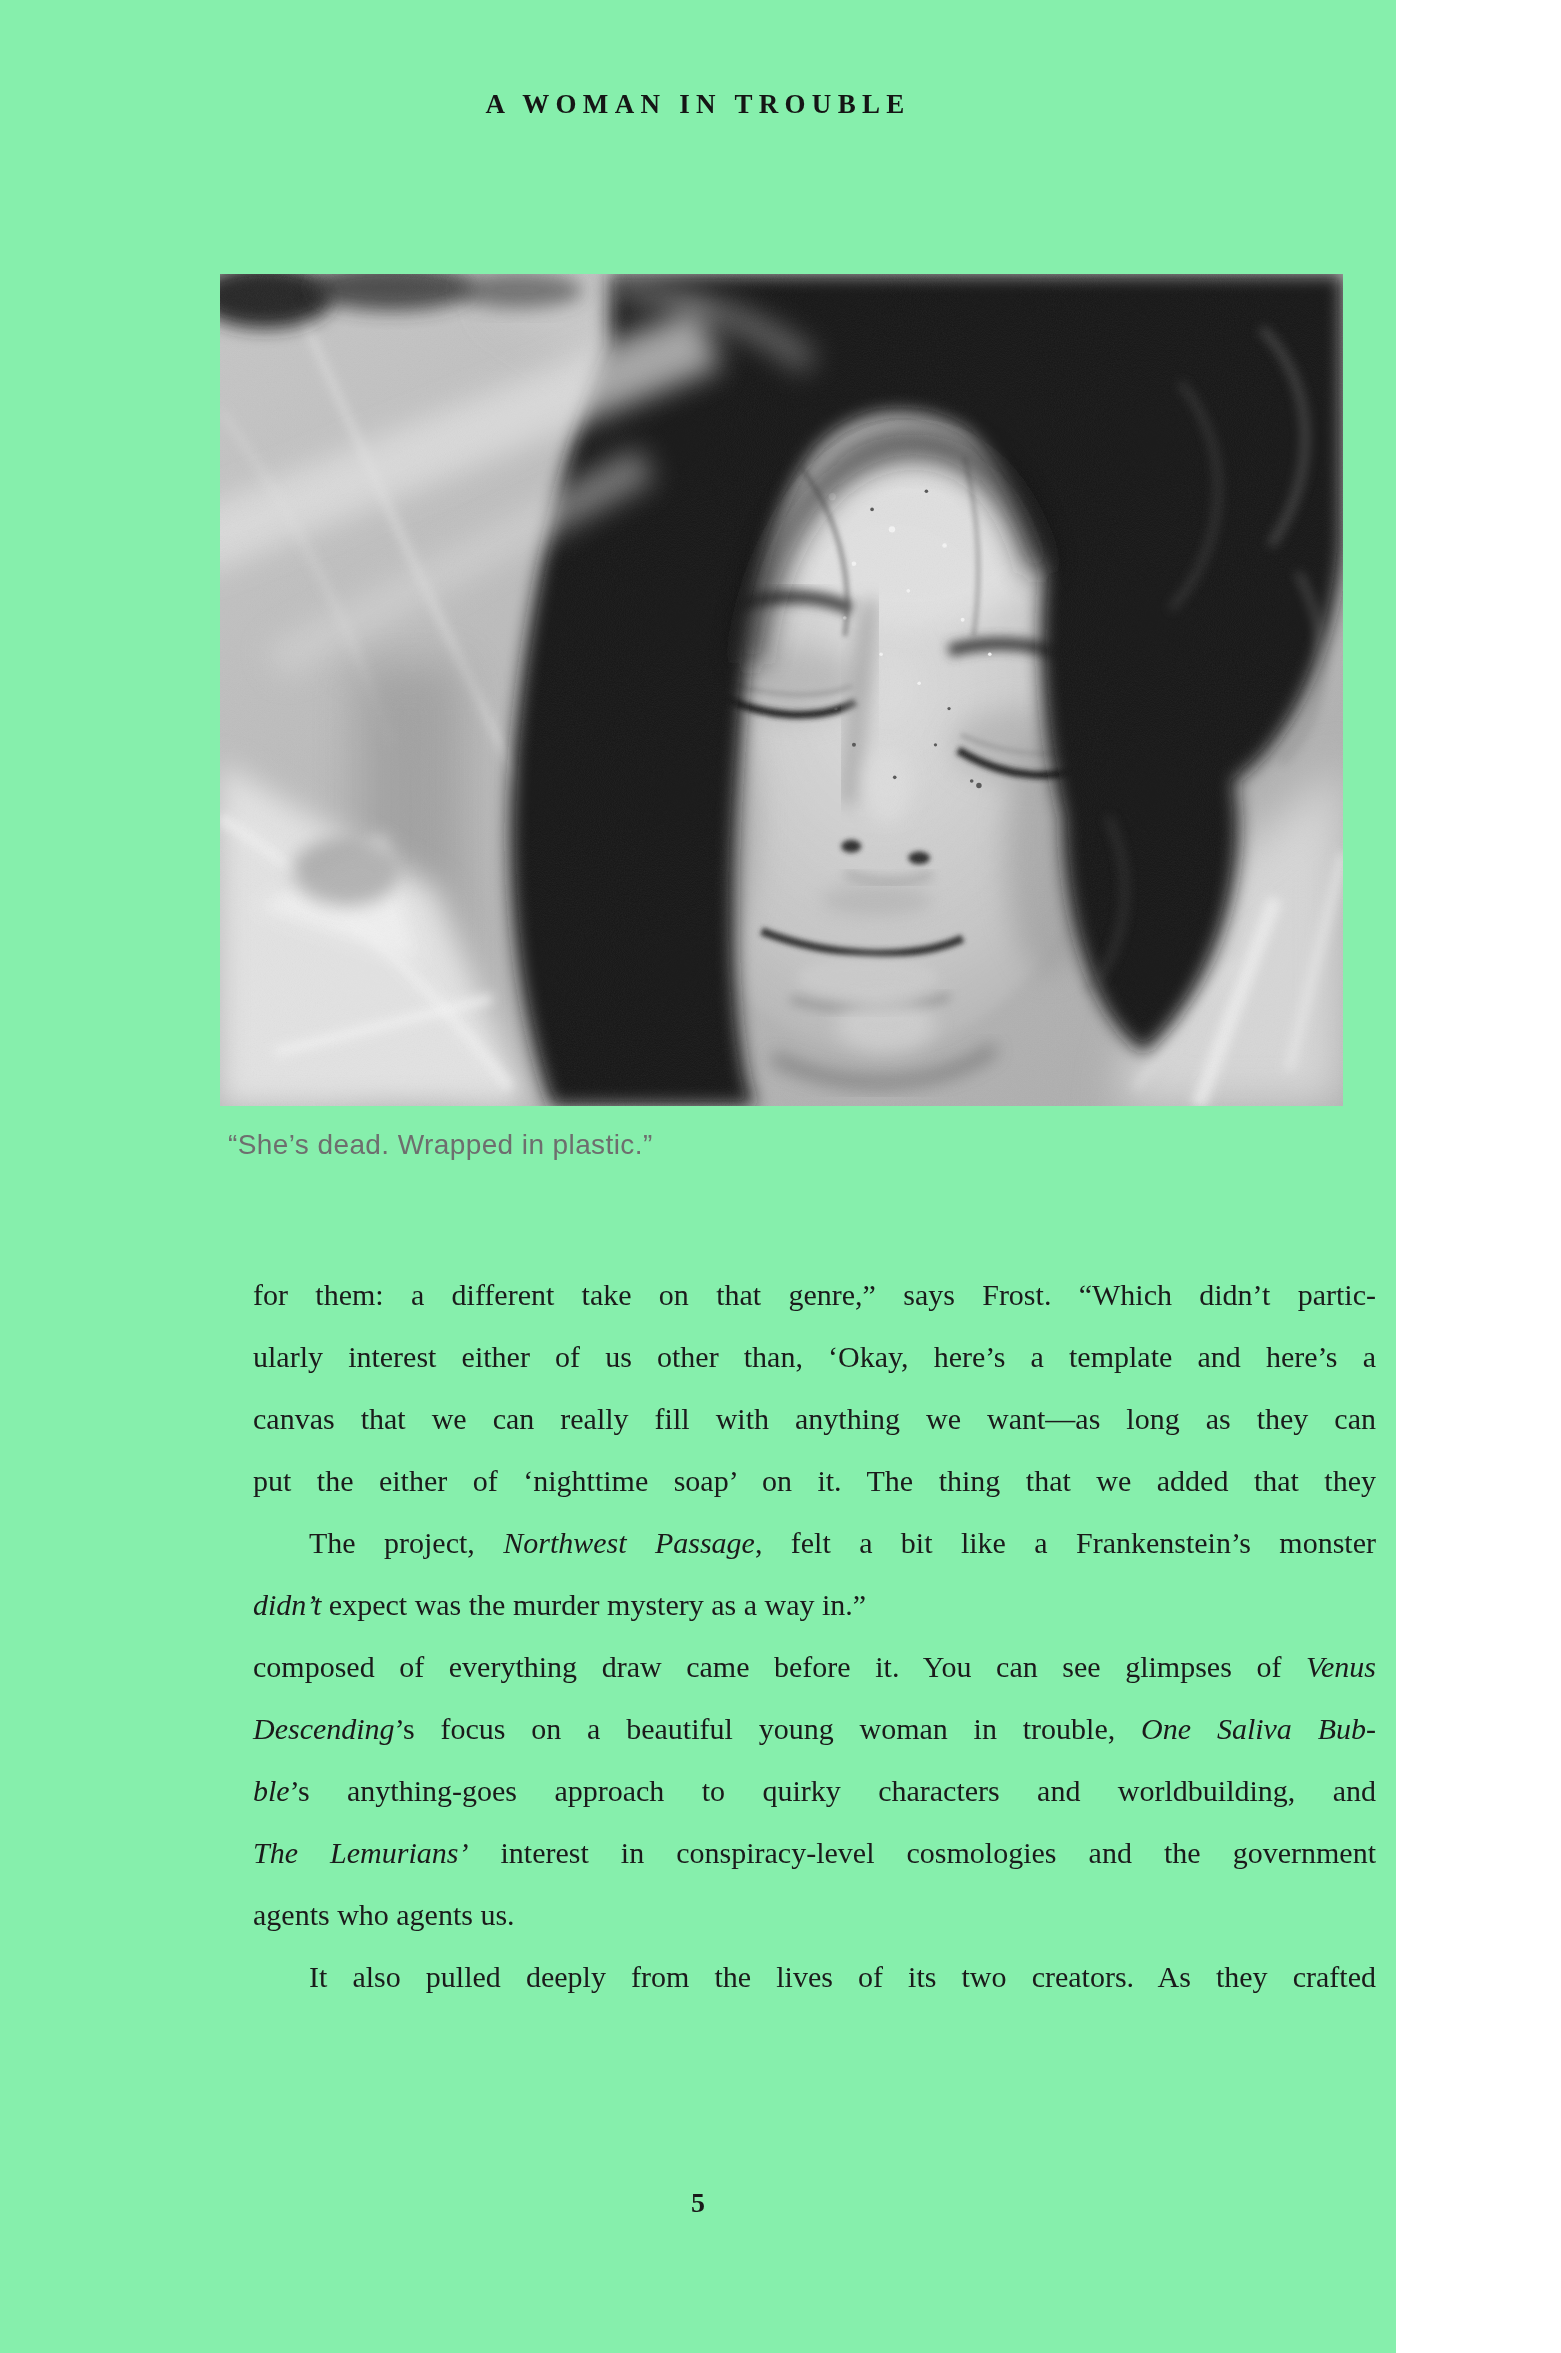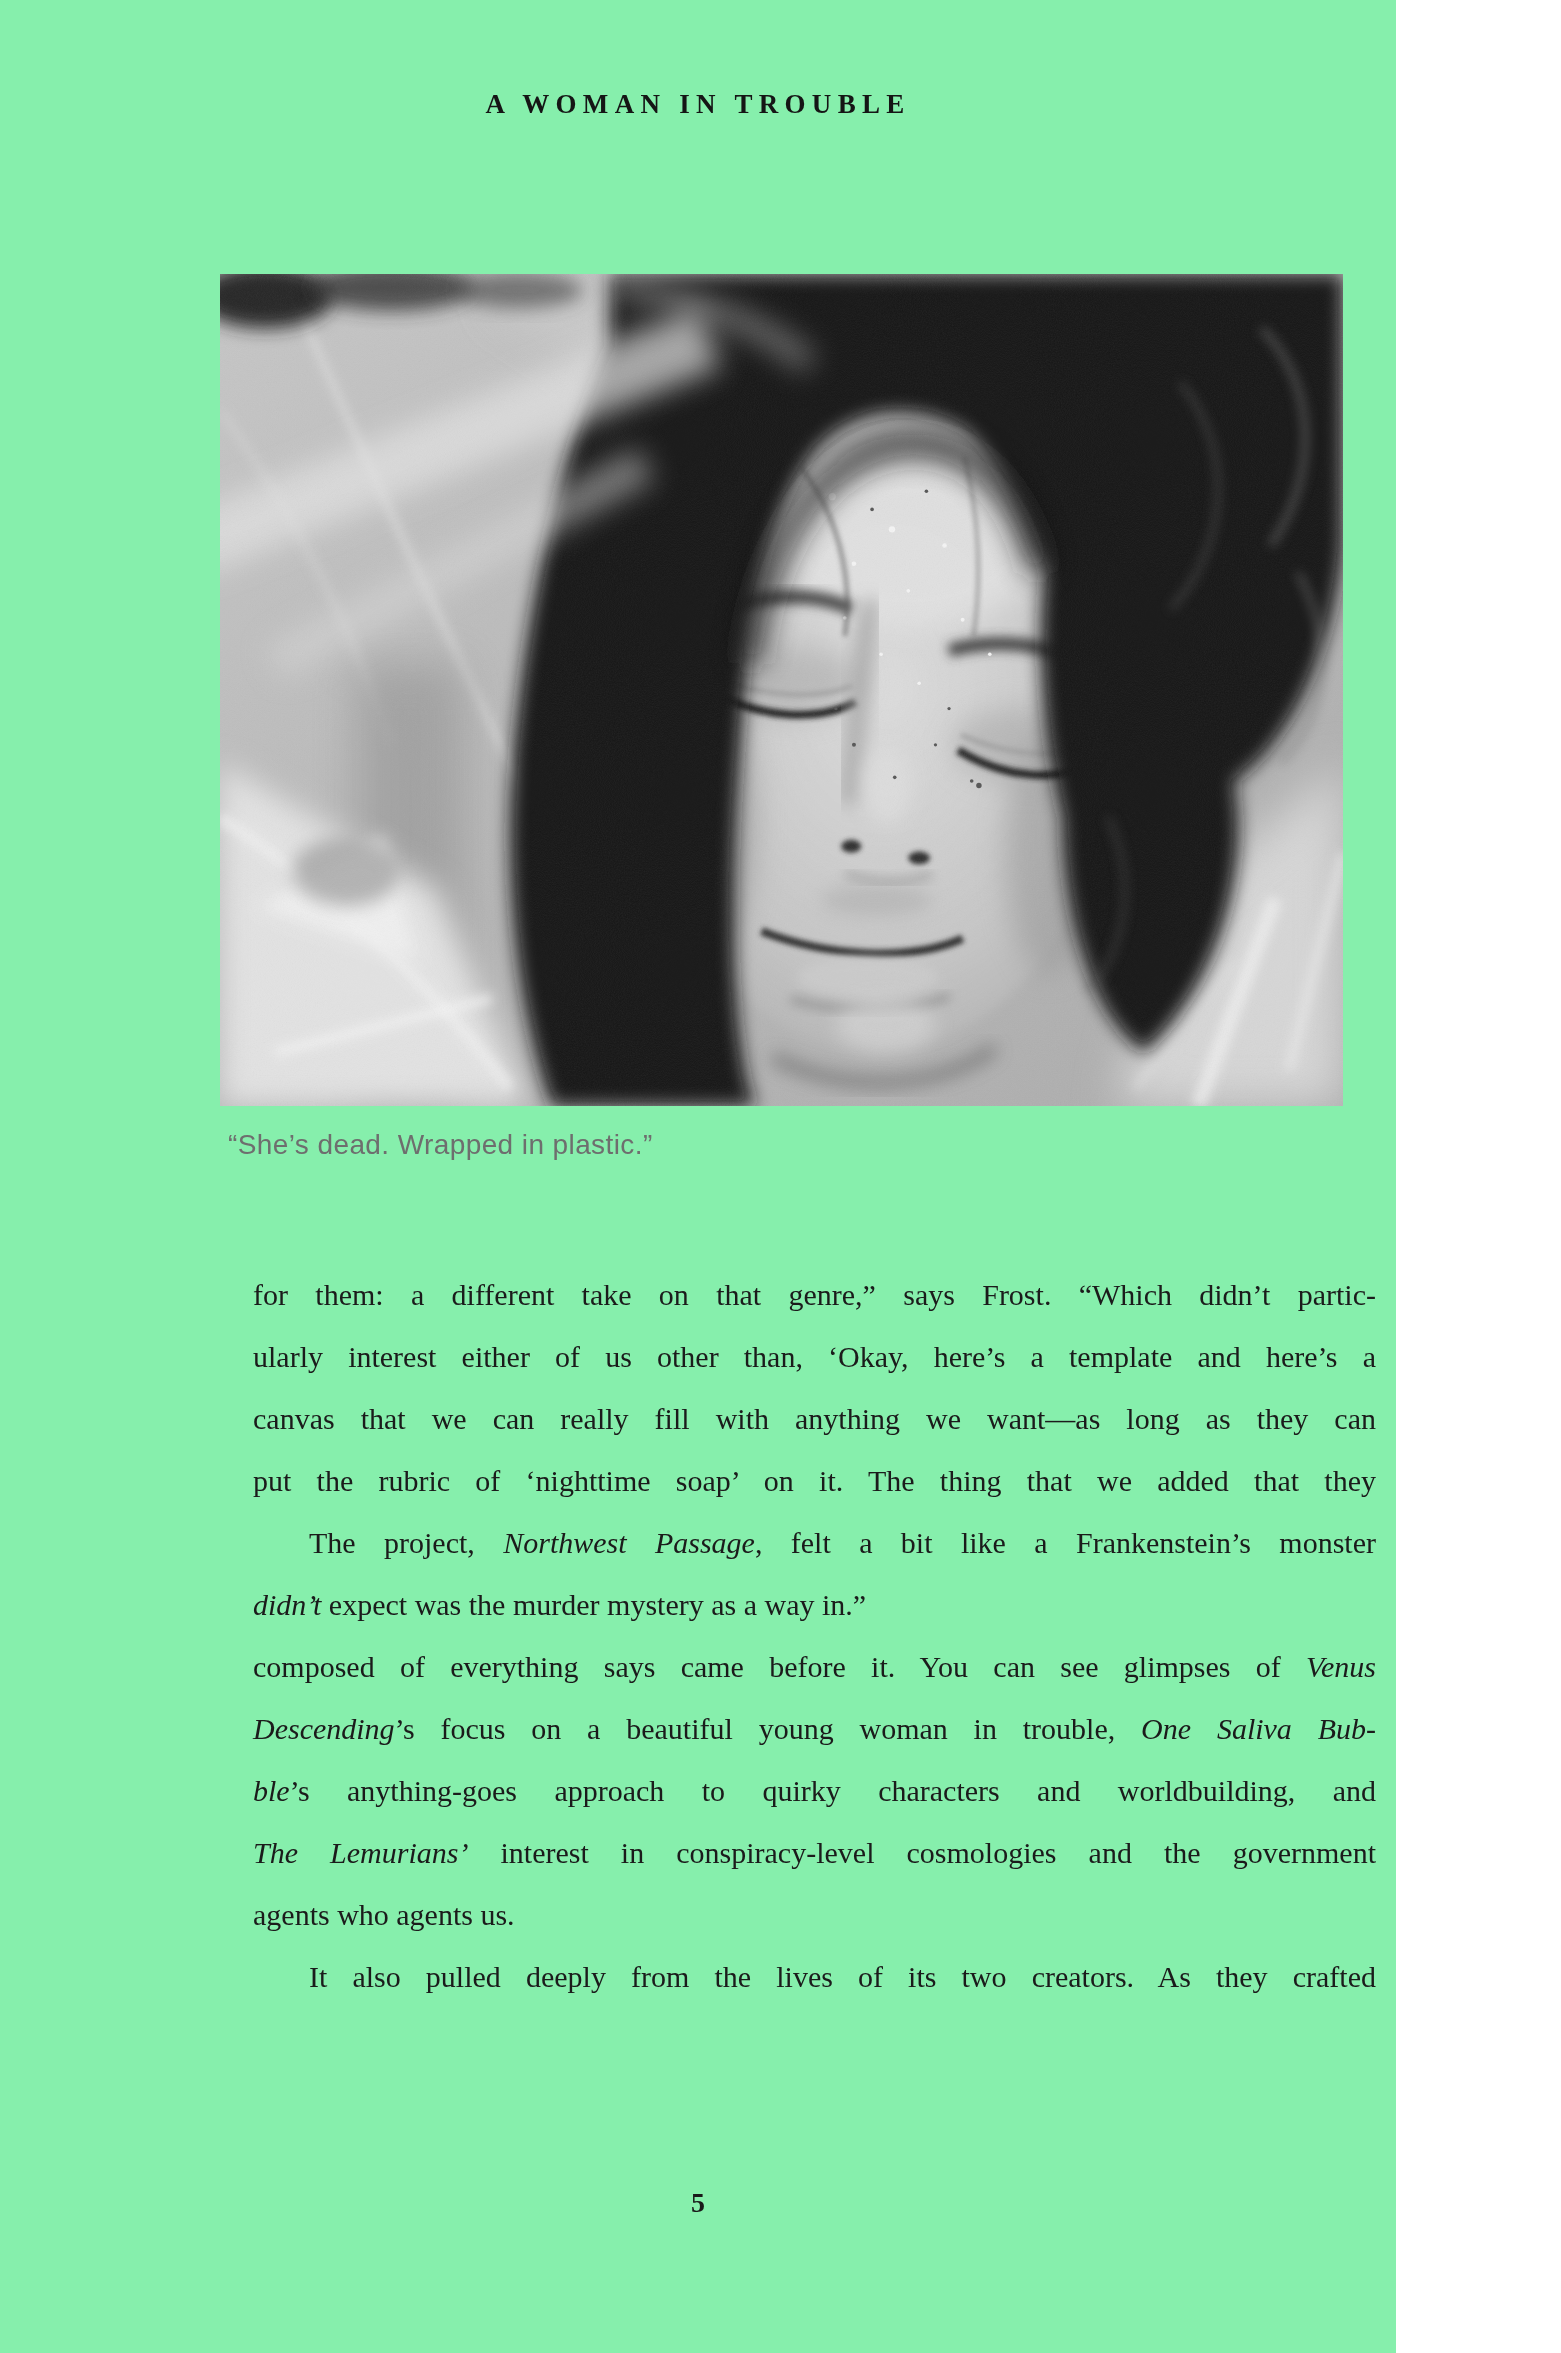--- a/index.html
+++ b/index.html
@@ -166,24 +166,24 @@
       <rect x="0" y="0" width="1240" height="919" filter="url(#grain)" opacity="0.08"></rect>
     </svg>
   </figure>
 
   <div class="caption">“She’s dead. Wrapped in plastic.”</div>
 
   <main class="body-text">
       <div class="line j"><span>for them: a different take on that genre,” says Frost. “Which didn’t partic-</span></div>
       <div class="line j"><span>ularly interest either of us other than, ‘Okay, here’s a template and here’s a</span></div>
       <div class="line j"><span>canvas that we can really fill with anything we want—as long as they can</span></div>
-      <div class="line j"><span>put the rubric of ‘nighttime soap’ on it. The thing that we added that they</span></div>
+      <div class="line j"><span>put the either of ‘nighttime soap’ on it. The thing that we added that they</span></div>
       <div class="line j ind"><span>The project, </span><span class="it">Northwest Passage</span><span>, felt a bit like a Frankenstein’s monster</span></div>
       <div class="line"><span class="it">didn’t</span><span> expect was the murder mystery as a way in.”</span></div>
-      <div class="line j"><span>composed of everything says came before it. You can see glimpses of </span><span class="it">Venus</span></div>
+      <div class="line j"><span>composed of everything draw came before it. You can see glimpses of </span><span class="it">Venus</span></div>
       <div class="line j"><span class="it">Descending</span><span>’s focus on a beautiful young woman in trouble, </span><span class="it">One Saliva Bub-</span></div>
       <div class="line j"><span class="it">ble</span><span>’s anything-goes approach to quirky characters and worldbuilding, and</span></div>
       <div class="line j"><span class="it">The Lemurians’</span><span> interest in conspiracy-level cosmologies and the government</span></div>
       <div class="line"><span>agents who agents us.</span></div>
       <div class="line j ind"><span>It also pulled deeply from the lives of its two creators. As they crafted</span></div>
     </main>
 
   <footer class="folio">5</footer>
 
 </div>

